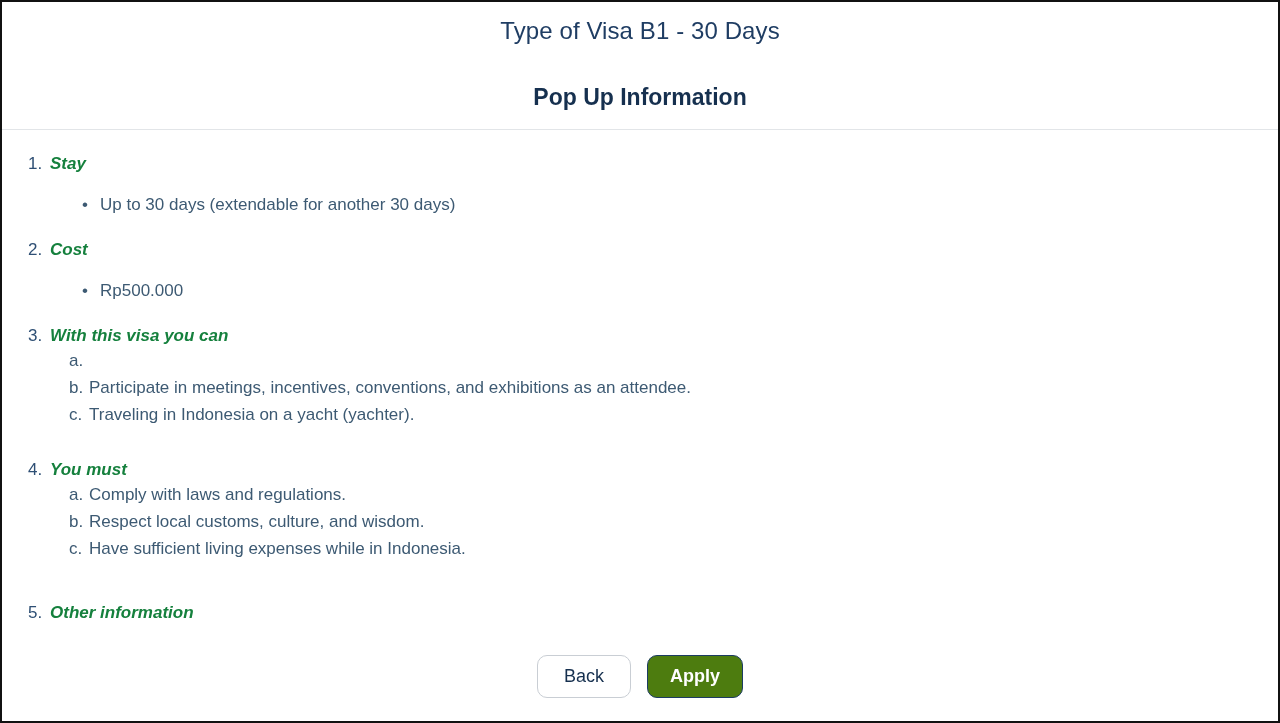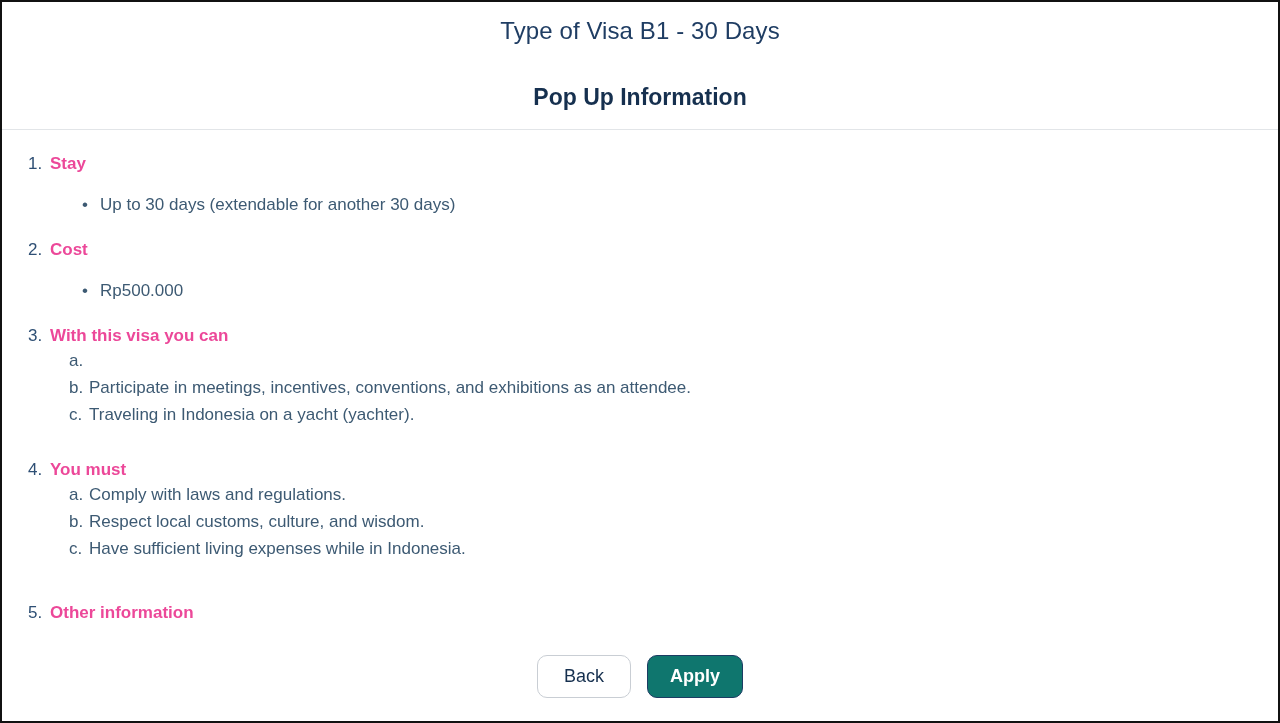--- a/index.html
+++ b/index.html
@@ -64,21 +64,22 @@
   .num-heading .num {
     width: 22px;
     min-width: 22px;
     margin-left: 26px;
     color: #2e4f74;
     font-weight: 400;
     font-size: 17px;
   }
   .num-heading .htext {
     font-weight: 700;
-    color: #ec4899;
+    color: #15803d;
+    font-style: italic;
   }
   .bullet-list {
     margin: 0;
     padding: 0;
     list-style: none;
   }
   .bullet-item {
     display: flex;
     align-items: baseline;
     font-size: 17px;
@@ -136,21 +137,21 @@
     padding: 0 22px;
   }
   .btn-back {
     background: #ffffff;
     color: #16304f;
     border: 1px solid #c9ced4;
     font-weight: 400;
     min-width: 94px;
   }
   .btn-apply {
-    background: #0f766e;
+    background: #4d7c0f;
     color: #ffffff;
     border: 1px solid #1c3c63;
     font-weight: 700;
     min-width: 96px;
   }
 </style>
 </head>
 <body>
 
 <div class="page">

